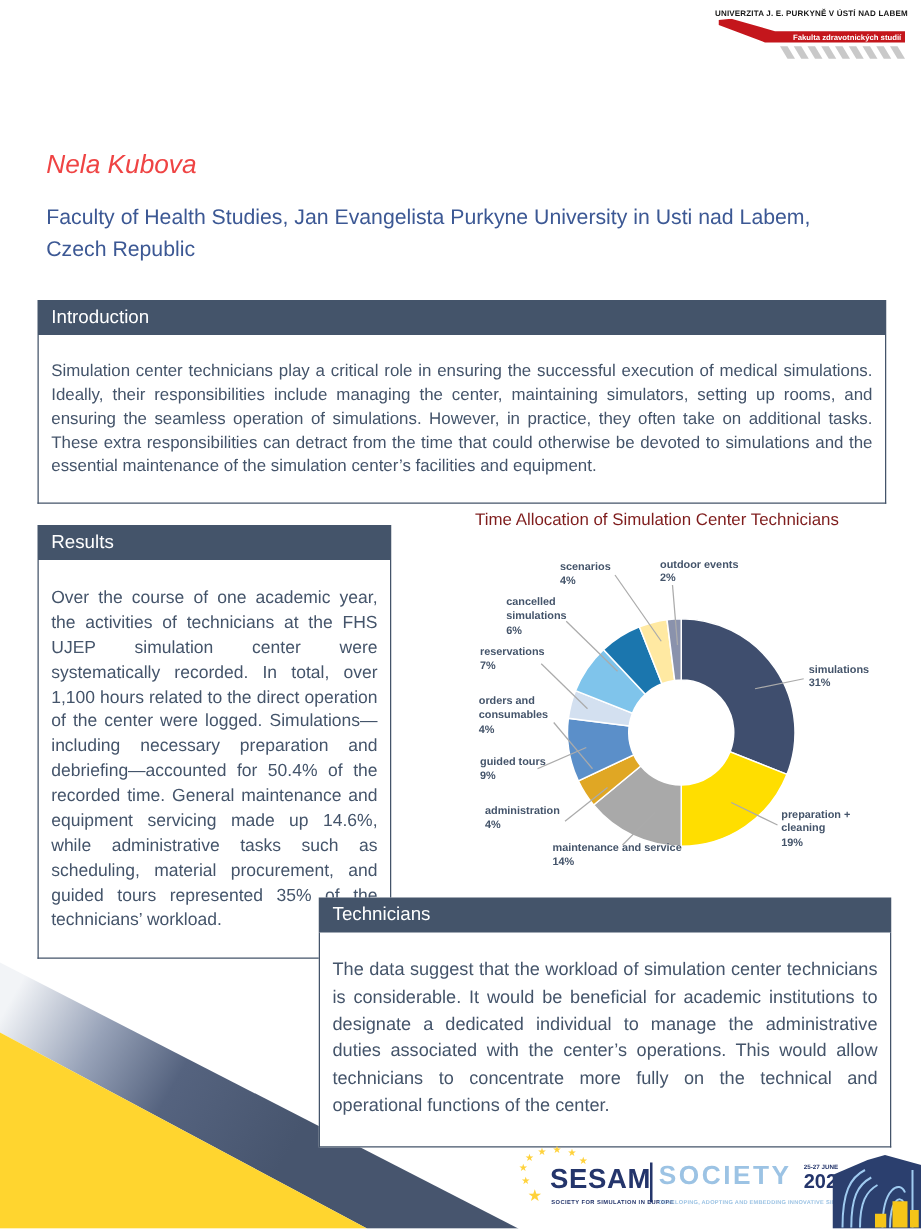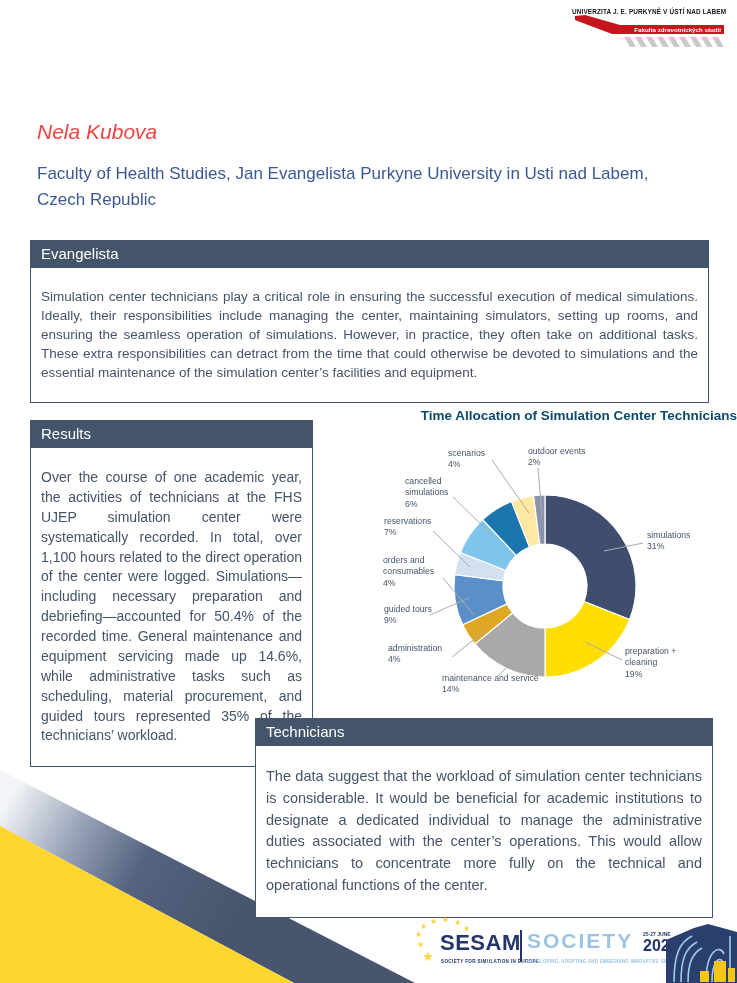--- a/index.html
+++ b/index.html
@@ -22,23 +22,23 @@
   .box-body{border:1px solid #44546A;border-top:none;color:#44546A;
             text-align:justify;padding:20px 10px;}
   #intro-box{left:30px;top:240px;width:679px;}
   #intro-box .box-body{font-size:13.5px;line-height:1.4;}
   #results-box{left:30px;top:420px;width:283px;}
   #results-box .box-body{font-size:14px;line-height:1.42;}
   #discussion-box{left:255px;top:718px;width:458px;}
   #discussion-box .box-body{font-size:14.5px;line-height:1.5;}
   
   #chart{position:absolute;left:380px;top:408px;width:357px;height:300px;z-index:2;}
-  .chart-title{position:absolute;left:0;top:0;width:100%;text-align:right;
-               font-size:13.5px;font-weight:bold;color:#0c4a6e;}
-  .chart-label{position:absolute;font-size:8.7px;line-height:1.3;font-weight:normal;color:#44546A;}
+  .chart-title{position:absolute;left:0;top:0;width:100%;text-align:left;
+               font-size:13.5px;font-weight:normal;color:#7f1d1d;}
+  .chart-label{position:absolute;font-size:8.7px;line-height:1.3;font-weight:bold;color:#44546A;}
   .chart-label .pct{display:block;}
   
   #decor{position:absolute;left:0;top:0;width:737px;height:983px;z-index:1;pointer-events:none;}
   .sesam{position:absolute;left:400px;top:918px;width:337px;height:65px;z-index:2;}
   .sesam-word{position:absolute;left:40px;top:12px;font-size:22px;font-weight:bold;
               color:#24356B;letter-spacing:.5px;text-align:center;}
   .sesam-sub{position:absolute;left:41px;top:41px;font-size:4.6px;font-weight:bold;
              color:#24356B;letter-spacing:.35px;white-space:nowrap;}
   .sesam-div{position:absolute;left:120px;top:12px;width:2px;height:32px;background:#24356B;}
   .valencia{position:absolute;left:127px;top:11px;font-size:21px;font-weight:bold;
@@ -86,21 +86,21 @@
           <path d="M129,22 h6 l6,10 h-6 z"></path>
         <path d="M140,22 h6 l6,10 h-6 z"></path>
       </g>
     </svg>
   </div>
 
   <div class="author">Nela Kubova</div>
   <div class="affiliation">Faculty of Health Studies, Jan Evangelista Purkyne University in Usti nad Labem, Czech Republic</div>
 
   <div class="box" id="intro-box">
-    <div class="box-head">Evangelista</div>
+    <div class="box-head">Introduction</div>
     <div class="box-body">Simulation center technicians play a critical role in ensuring the successful execution of medical simulations. Ideally, their responsibilities include managing the center, maintaining simulators, setting up rooms, and ensuring the seamless operation of simulations. However, in practice, they often take on additional tasks. These extra responsibilities can detract from the time that could otherwise be devoted to simulations and the essential maintenance of the simulation center’s facilities and equipment.</div>
   </div>
 
   <div class="box" id="results-box">
     <div class="box-head">Results</div>
     <div class="box-body">Over the course of one academic year, the activities of technicians at the FHS UJEP simulation center were systematically recorded. In total, over 1,100 hours related to the direct operation of the center were logged. Simulations—including necessary preparation and debriefing—accounted for 50.4% of the recorded time. General maintenance and equipment servicing made up 14.6%, while administrative tasks such as scheduling, material procurement, and guided tours represented 35% of the technicians’ workload.</div>
   </div>
 
   <div id="chart">
     <div class="chart-title">Time Allocation of Simulation Center Technicians</div>

